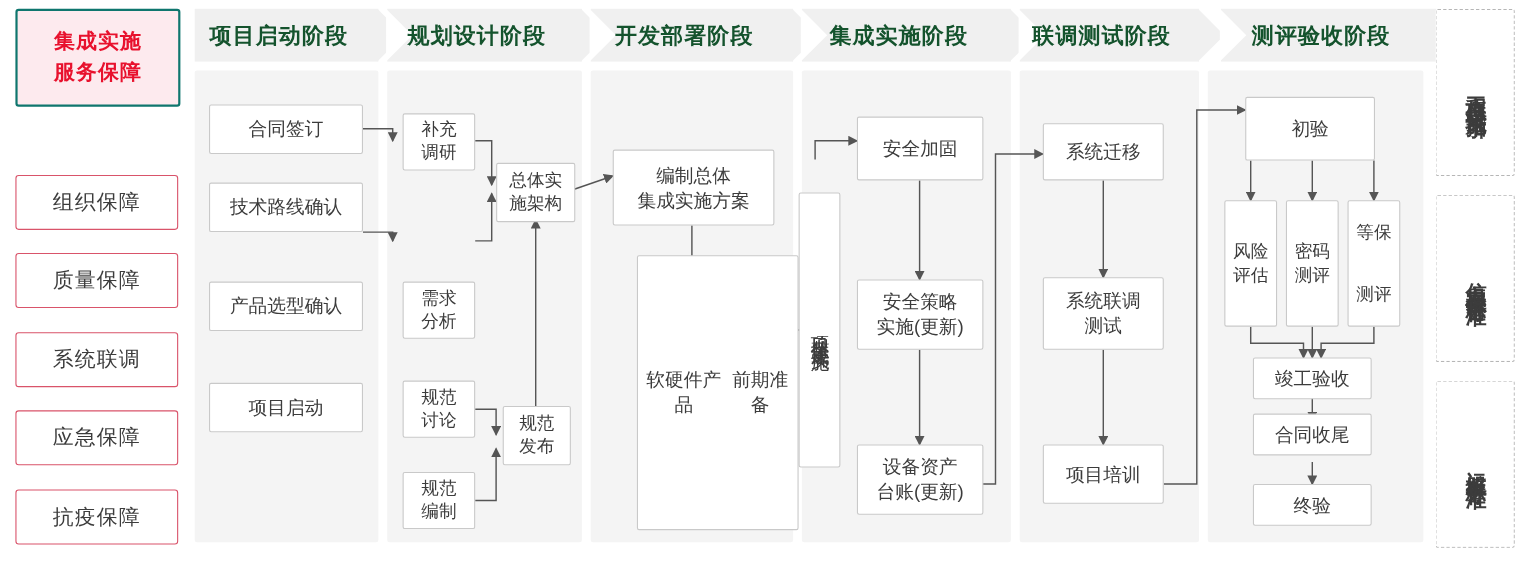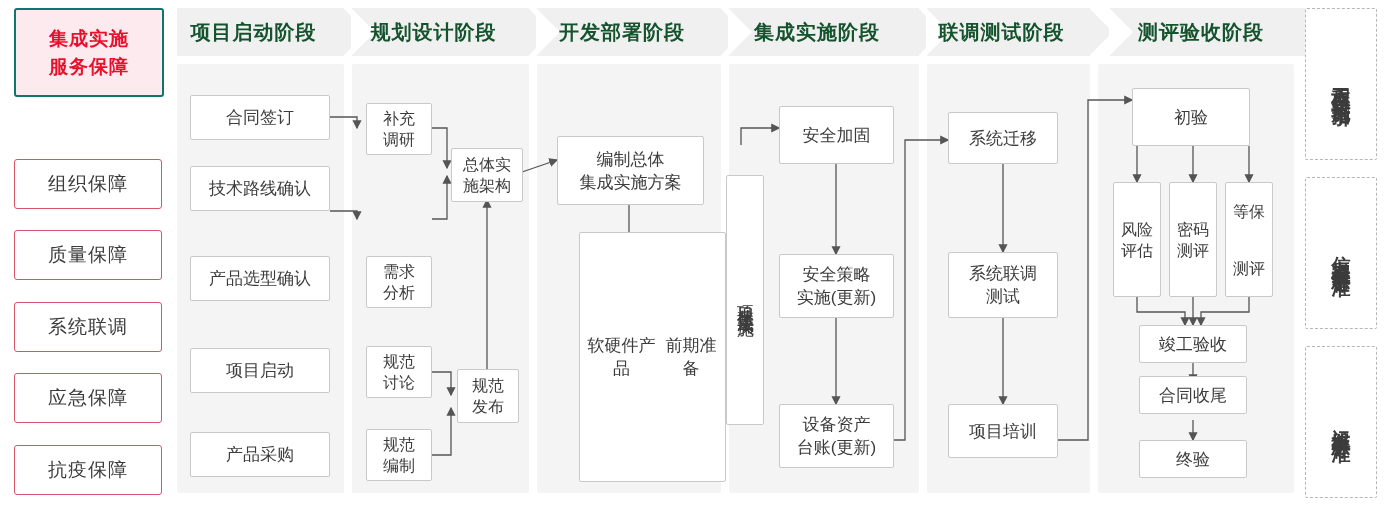--- a/index.html
+++ b/index.html
@@ -280,23 +280,20 @@
   </div>
   <div class="node" style="left:190px; top:166px; width:140px; height:45px;">
     <span>技术路线确认</span>
   </div>
   <div class="node" style="left:190px; top:256px; width:140px; height:45px;">
     <span>产品选型确认</span>
   </div>
   <div class="node" style="left:190px; top:348px; width:140px; height:45px;">
     <span>项目启动</span>
   </div>
-  <div class="node" style="left:190px; top:432px; width:140px; height:45px;">
-    <span>产品采购</span>
-  </div>
 
   <div class="node small" style="left:366px; top:103px; width:66px; height:52px; flex-direction:column;">
     <span>补充</span>
     <span>调研</span>
   </div>
   <div class="node small" style="left:366px; top:256px; width:66px; height:52px; flex-direction:column;">
     <span>需求</span>
     <span>分析</span>
   </div>
   <div class="node small" style="left:366px; top:346px; width:66px; height:52px; flex-direction:column;">

